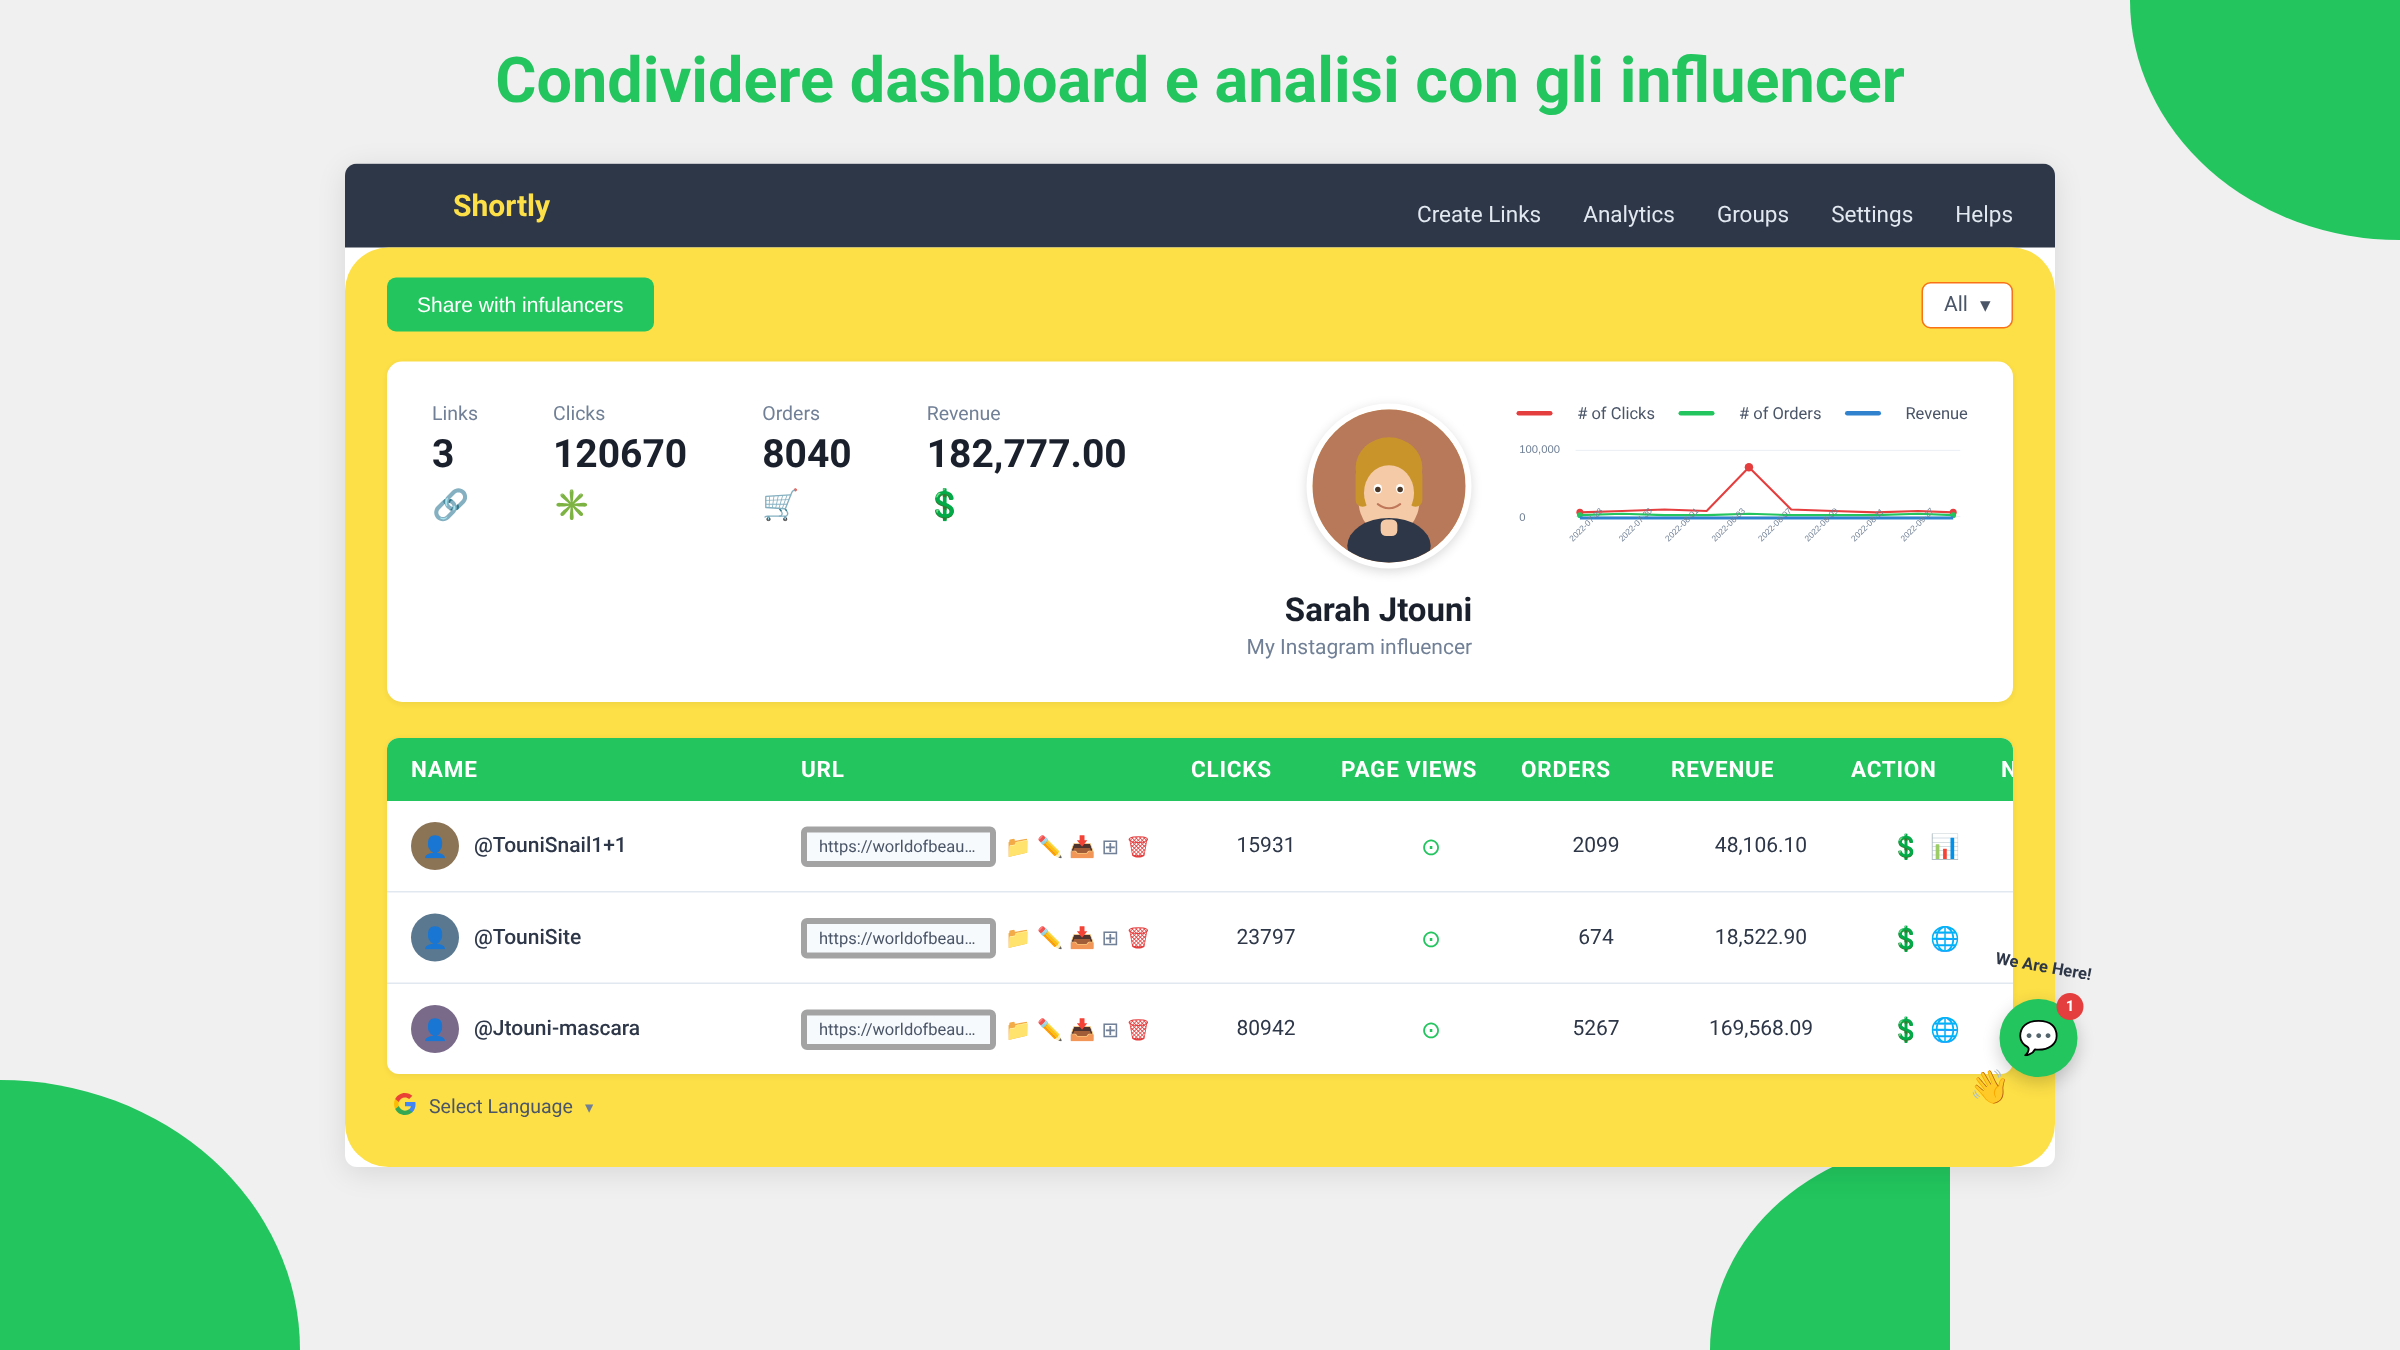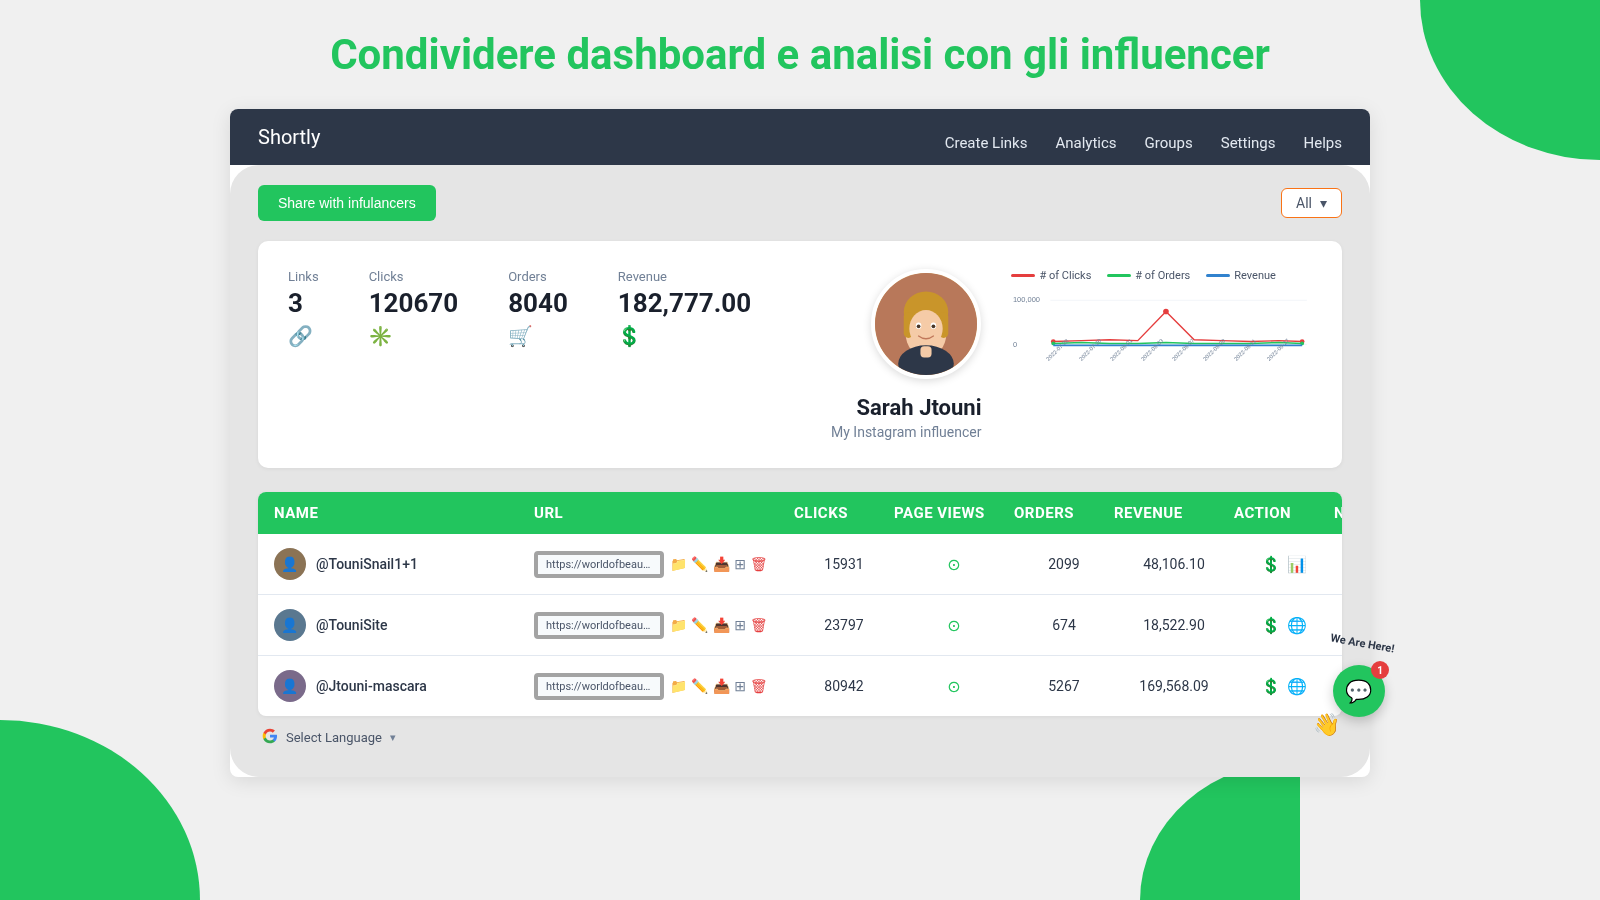--- a/index.html
+++ b/index.html
@@ -72,40 +72,41 @@
 
     
     .navbar {
       background: #2d3748;
       display: flex;
       align-items: center;
       padding: 0 28px;
       height: 56px;
     }
     .navbar-brand {
-      color: #ffffff;
+      color: #fde047;
       font-size: 20px;
-      font-weight: 400;
+      font-weight: 700;
       margin-right: auto;
+      margin-left: 44px;
     }
     .navbar-links {
       display: flex;
       gap: 28px;
       margin-top: 12px;
     }
     .navbar-link {
       color: #e2e8f0;
       font-size: 15px;
       cursor: pointer;
       text-decoration: none;
     }
 
     
     .app-body {
-      background: #e5e5e5;
+      background: #fde047;
       padding: 20px 28px 30px;
       border-radius: 29px;
     }
 
     
     .top-row {
       display: flex;
       justify-content: space-between;
       align-items: center;
       margin-bottom: 20px;
@@ -208,21 +209,21 @@
     .chart-legend {
       display: flex;
       gap: 16px;
       margin-bottom: 8px;
       font-size: 11px;
       color: #4a5568;
     }
     .legend-item {
       display: flex;
       align-items: center;
-      gap: 4px;
+      gap: 16px;
     }
     .legend-line {
       width: 24px;
       height: 3px;
       border-radius: 2px;
     }
     .legend-clicks { background: #e53e3e; }
     .legend-orders { background: #22c55e; }
     .legend-revenue { background: #3182ce; }
 

